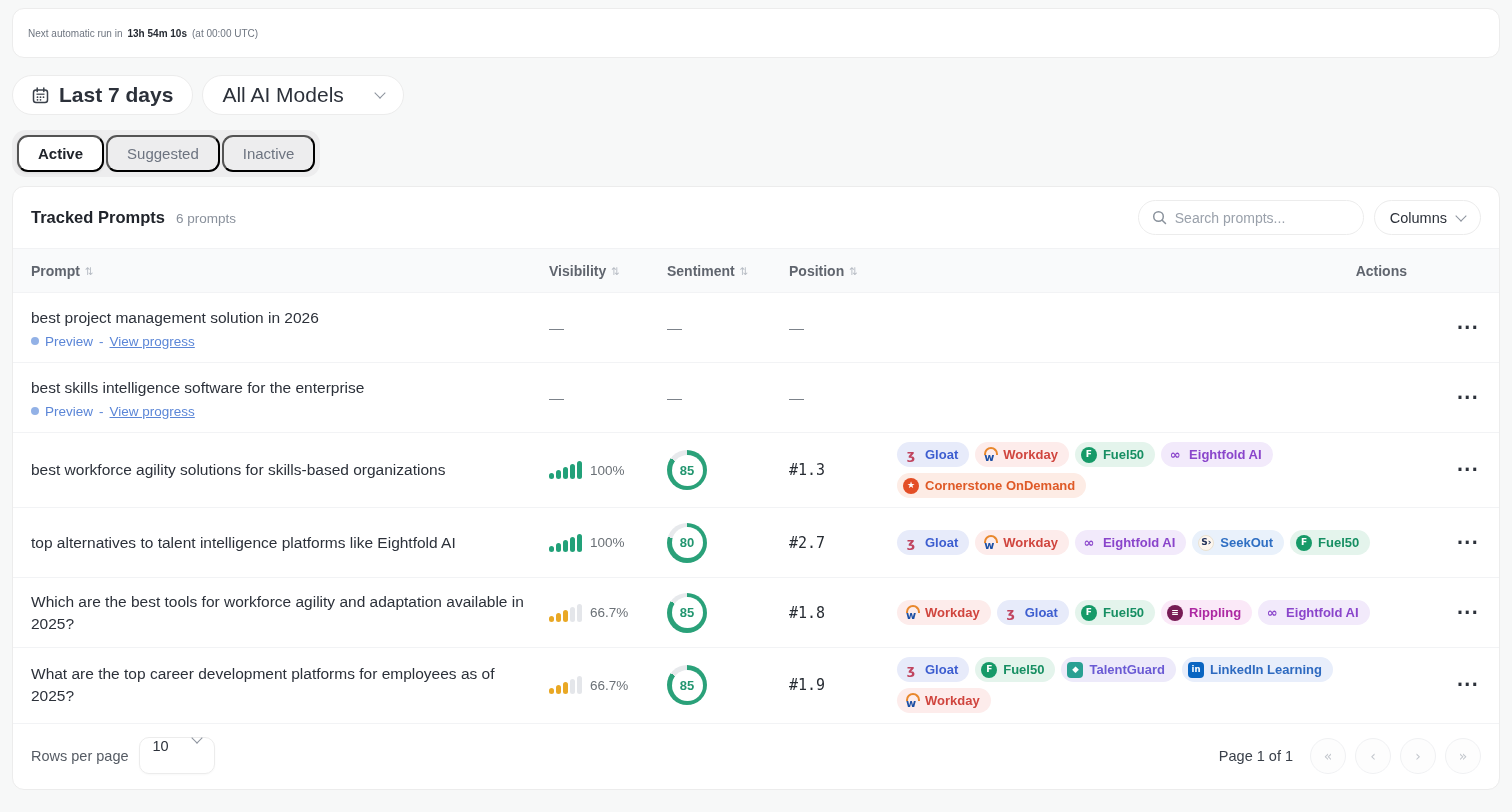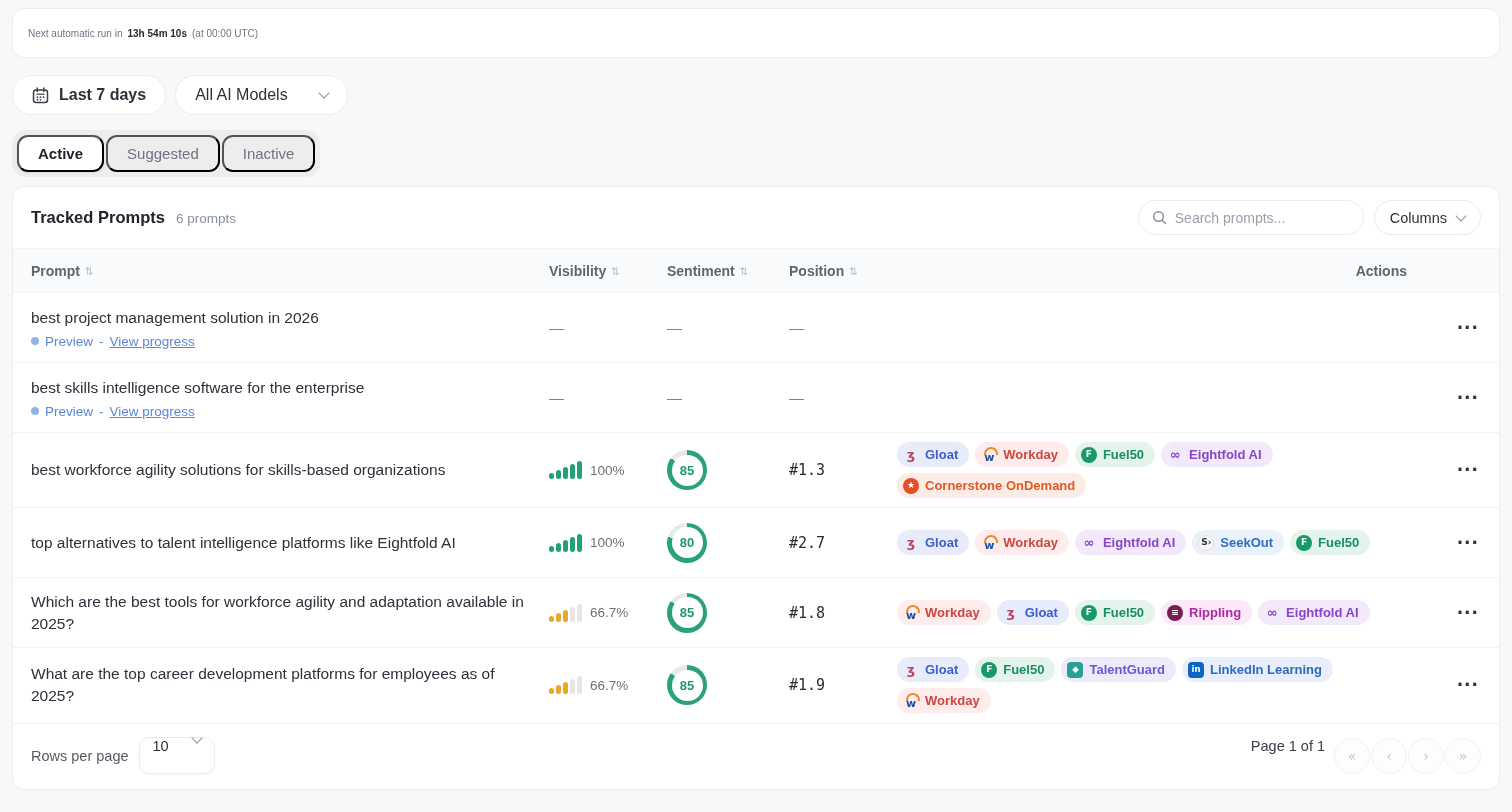--- a/index.html
+++ b/index.html
@@ -19,21 +19,21 @@
     display:flex; align-items:center; padding:0 15px;
     font-size:10px; color:#6f7681;
   }
   .countdown-card b { color:#262b33; font-weight:700; margin:0 5px; }
 
   
   .filters { margin-top:17px; display:flex; gap:9px; }
   .pill-btn {
     background:#fff; border:1px solid #ececec; border-radius:999px;
     height:40px; display:inline-flex; align-items:center; gap:10px;
-    padding:0 19px; font-size:16px; color:#2c313a; cursor:pointer;
+    padding:0 19px; font-size:21px; color:#2c313a; cursor:pointer;
   }
   .pill-btn .lbl { font-weight:600; }
   .pill-btn .lbl-n { font-weight:400; }
   .chev {
     width:8px; height:8px; border-right:1.6px solid #8c939d; border-bottom:1.6px solid #8c939d;
     transform:rotate(45deg); margin-top:-4px; flex:none;
   }
 
   
   .tabs {
@@ -151,21 +151,21 @@
     display:flex; align-items:center; justify-content:space-between;
     padding:13px 18px 15px 18px;
   }
   .foot-left { display:flex; align-items:center; gap:10px; font-size:14.5px; color:#555b64; }
   .rpp-select {
     border:1px solid #ececec; border-radius:10px; height:37px; min-width:76px;
     display:flex; align-items:flex-start; justify-content:space-between; gap:12px;
     padding:0 13px; font-size:14.5px; color:#2c313a; background:#fff; cursor:pointer;
     box-shadow:0 1px 2px rgba(0,0,0,.03);
   }
-  .foot-right { display:flex; gap:1px; }
+  .foot-right { display:flex; align-items:center; gap:9px; }
   .page-label { font-size:14.5px; color:#3a404a; margin-right:8px; }
   .pg-btn {
     width:36px; height:36px; border-radius:50%; border:1px solid #f0f1f3; background:#fdfdfd;
     color:#c3c7cd; font-size:14px; display:flex; align-items:center; justify-content:center;
     cursor:pointer; font-family:"DejaVu Sans", sans-serif;
   }
 
   svg { display:block; }
 </style>
 </head>

